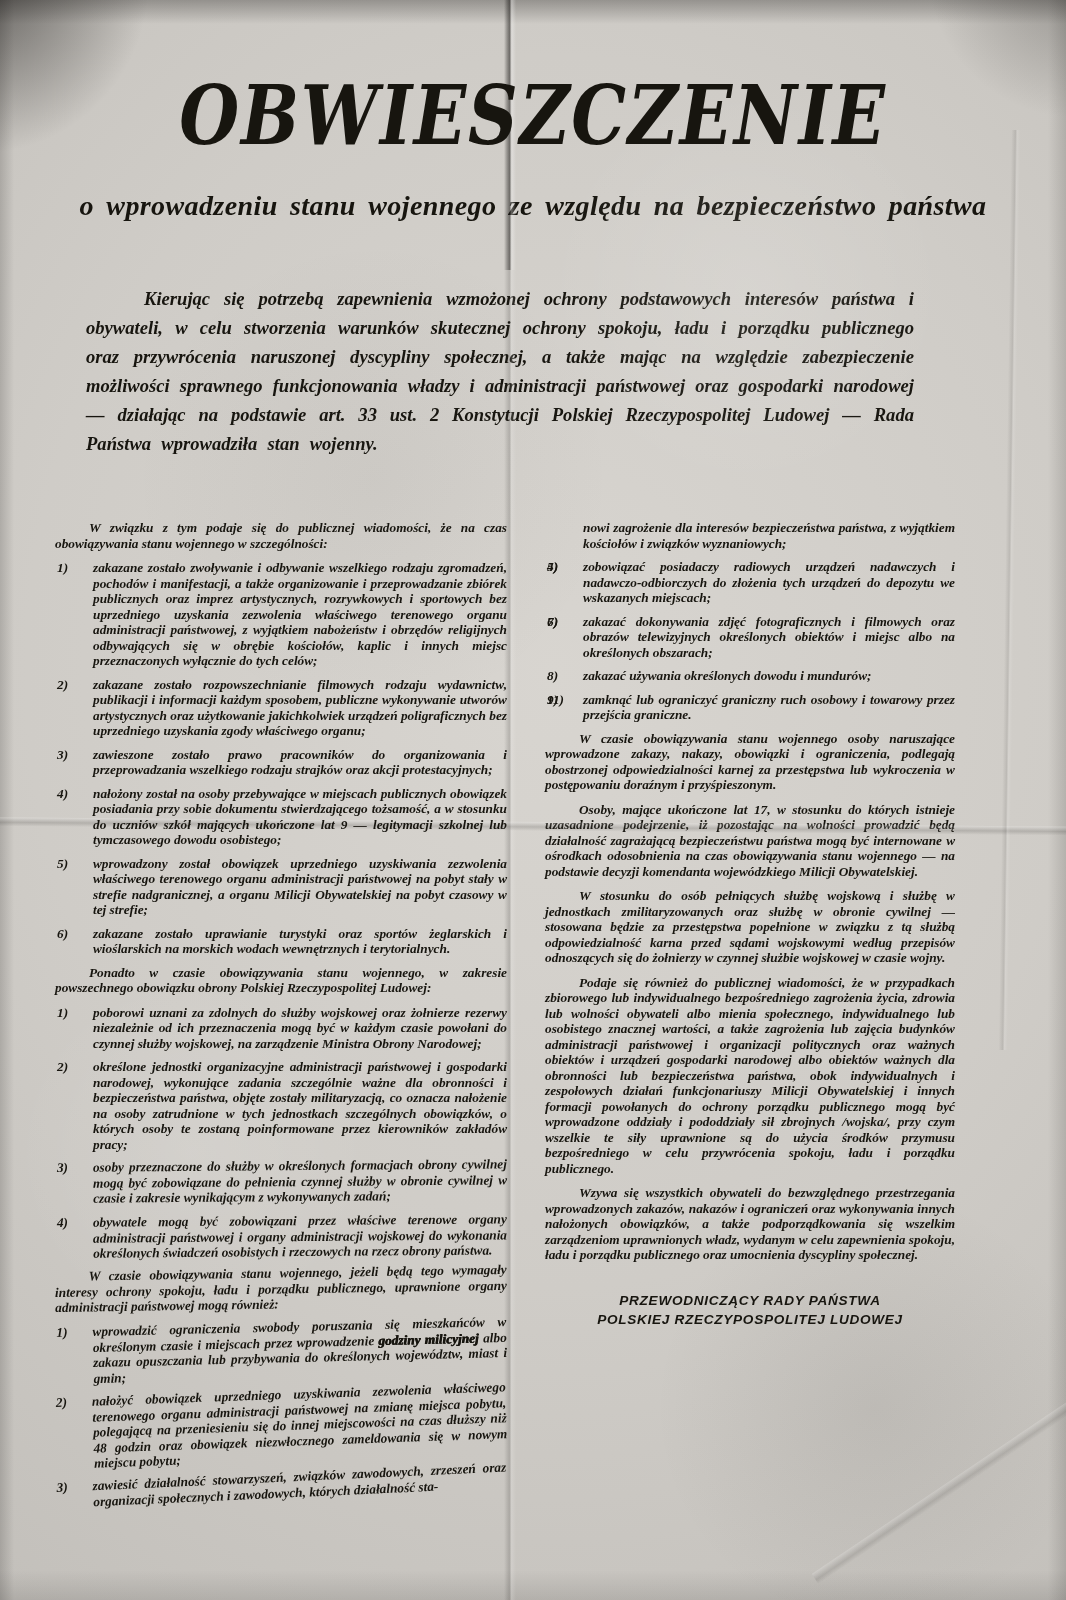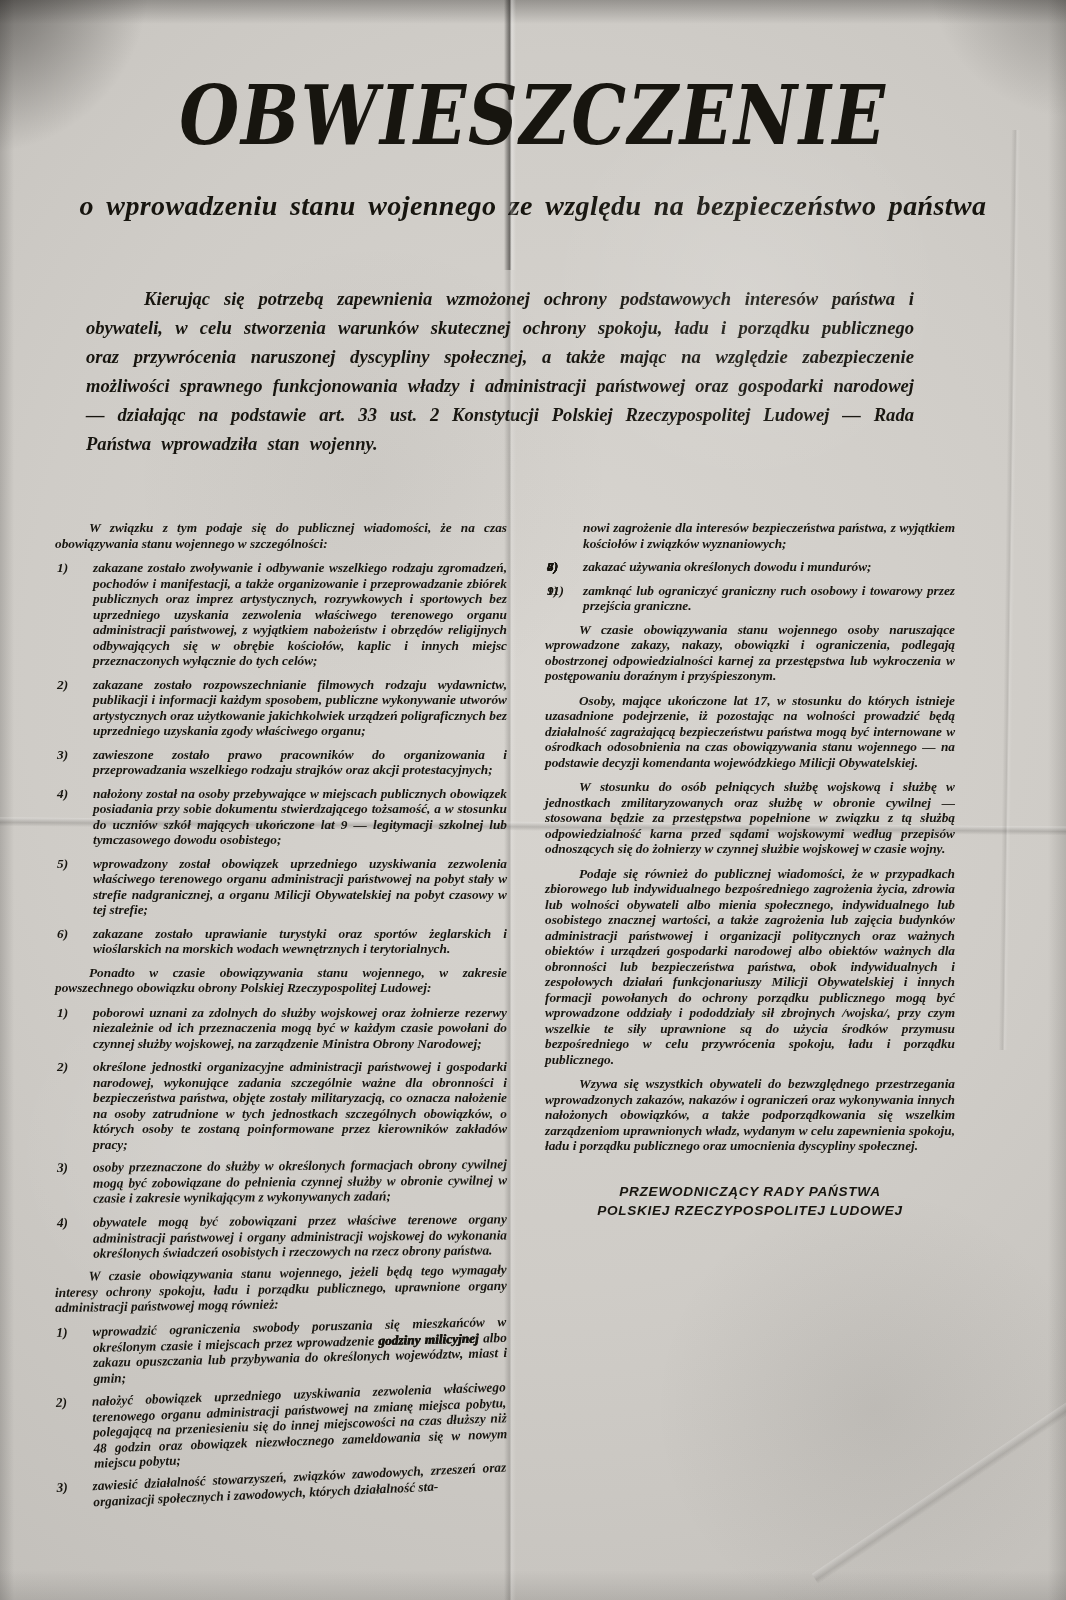--- a/index.html
+++ b/index.html
@@ -197,26 +197,28 @@
     </div>
 
     <div class="col col-right">
       <p class="cont">nowi zagrożenie dla interesów bezpieczeństwa państwa, z wyjątkiem kościołów i związków wyznaniowych;</p>
 
       <div class="item">
         <span class="num">4)</span>
       </div>
       <div class="item">
         <span class="num">5)</span>
+        <span class="txt">zobowiązać posiadaczy radiowych urządzeń nadawczych i nadawczo-odbiorczych do złożenia tych urządzeń do depozytu we wskazanych miejscach;</span>
       </div>
       <div class="item">
         <span class="num">6)</span>
       </div>
       <div class="item">
         <span class="num">7)</span>
+        <span class="txt">zakazać dokonywania zdjęć fotograficznych i filmowych oraz obrazów telewizyjnych określonych obiektów i miejsc albo na określonych obszarach;</span>
       </div>
       <div class="item">
         <span class="num">8)</span>
         <span class="txt">zakazać używania określonych dowodu i mundurów;</span>
       </div>
       <div class="item">
         <span class="num">9)</span>
       </div>
       <div class="item">
         <span class="num">11)</span>

